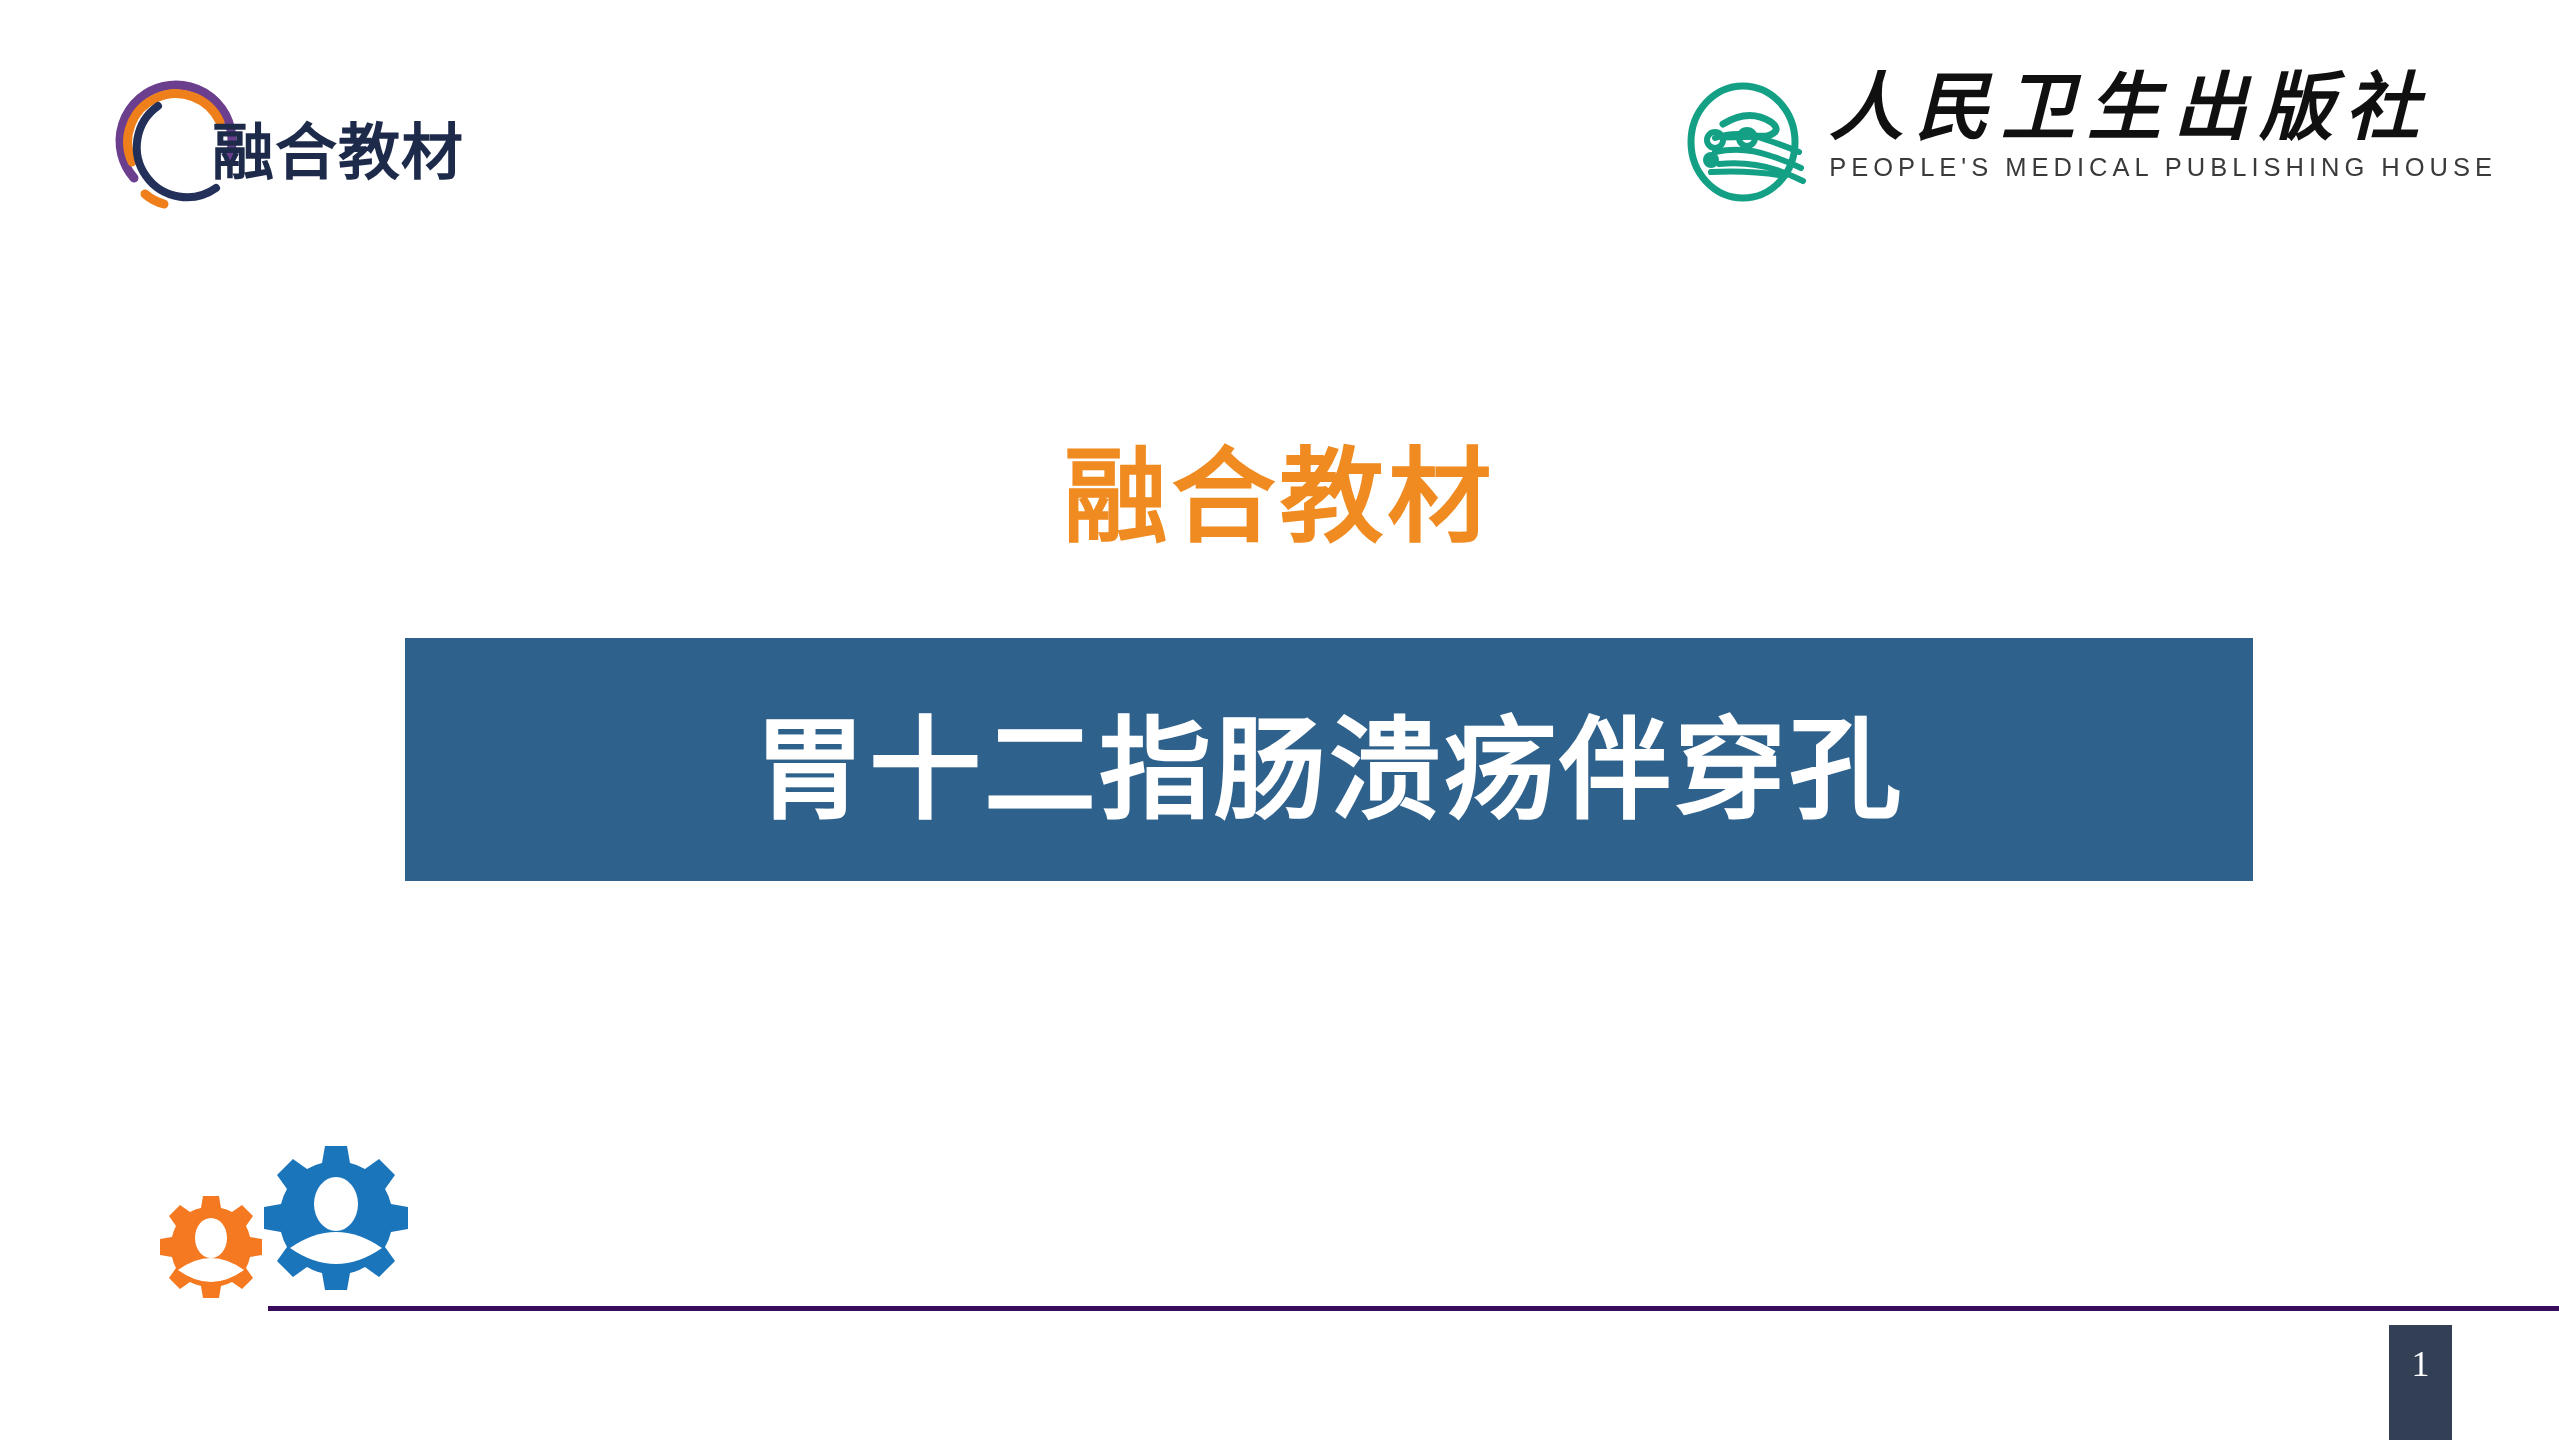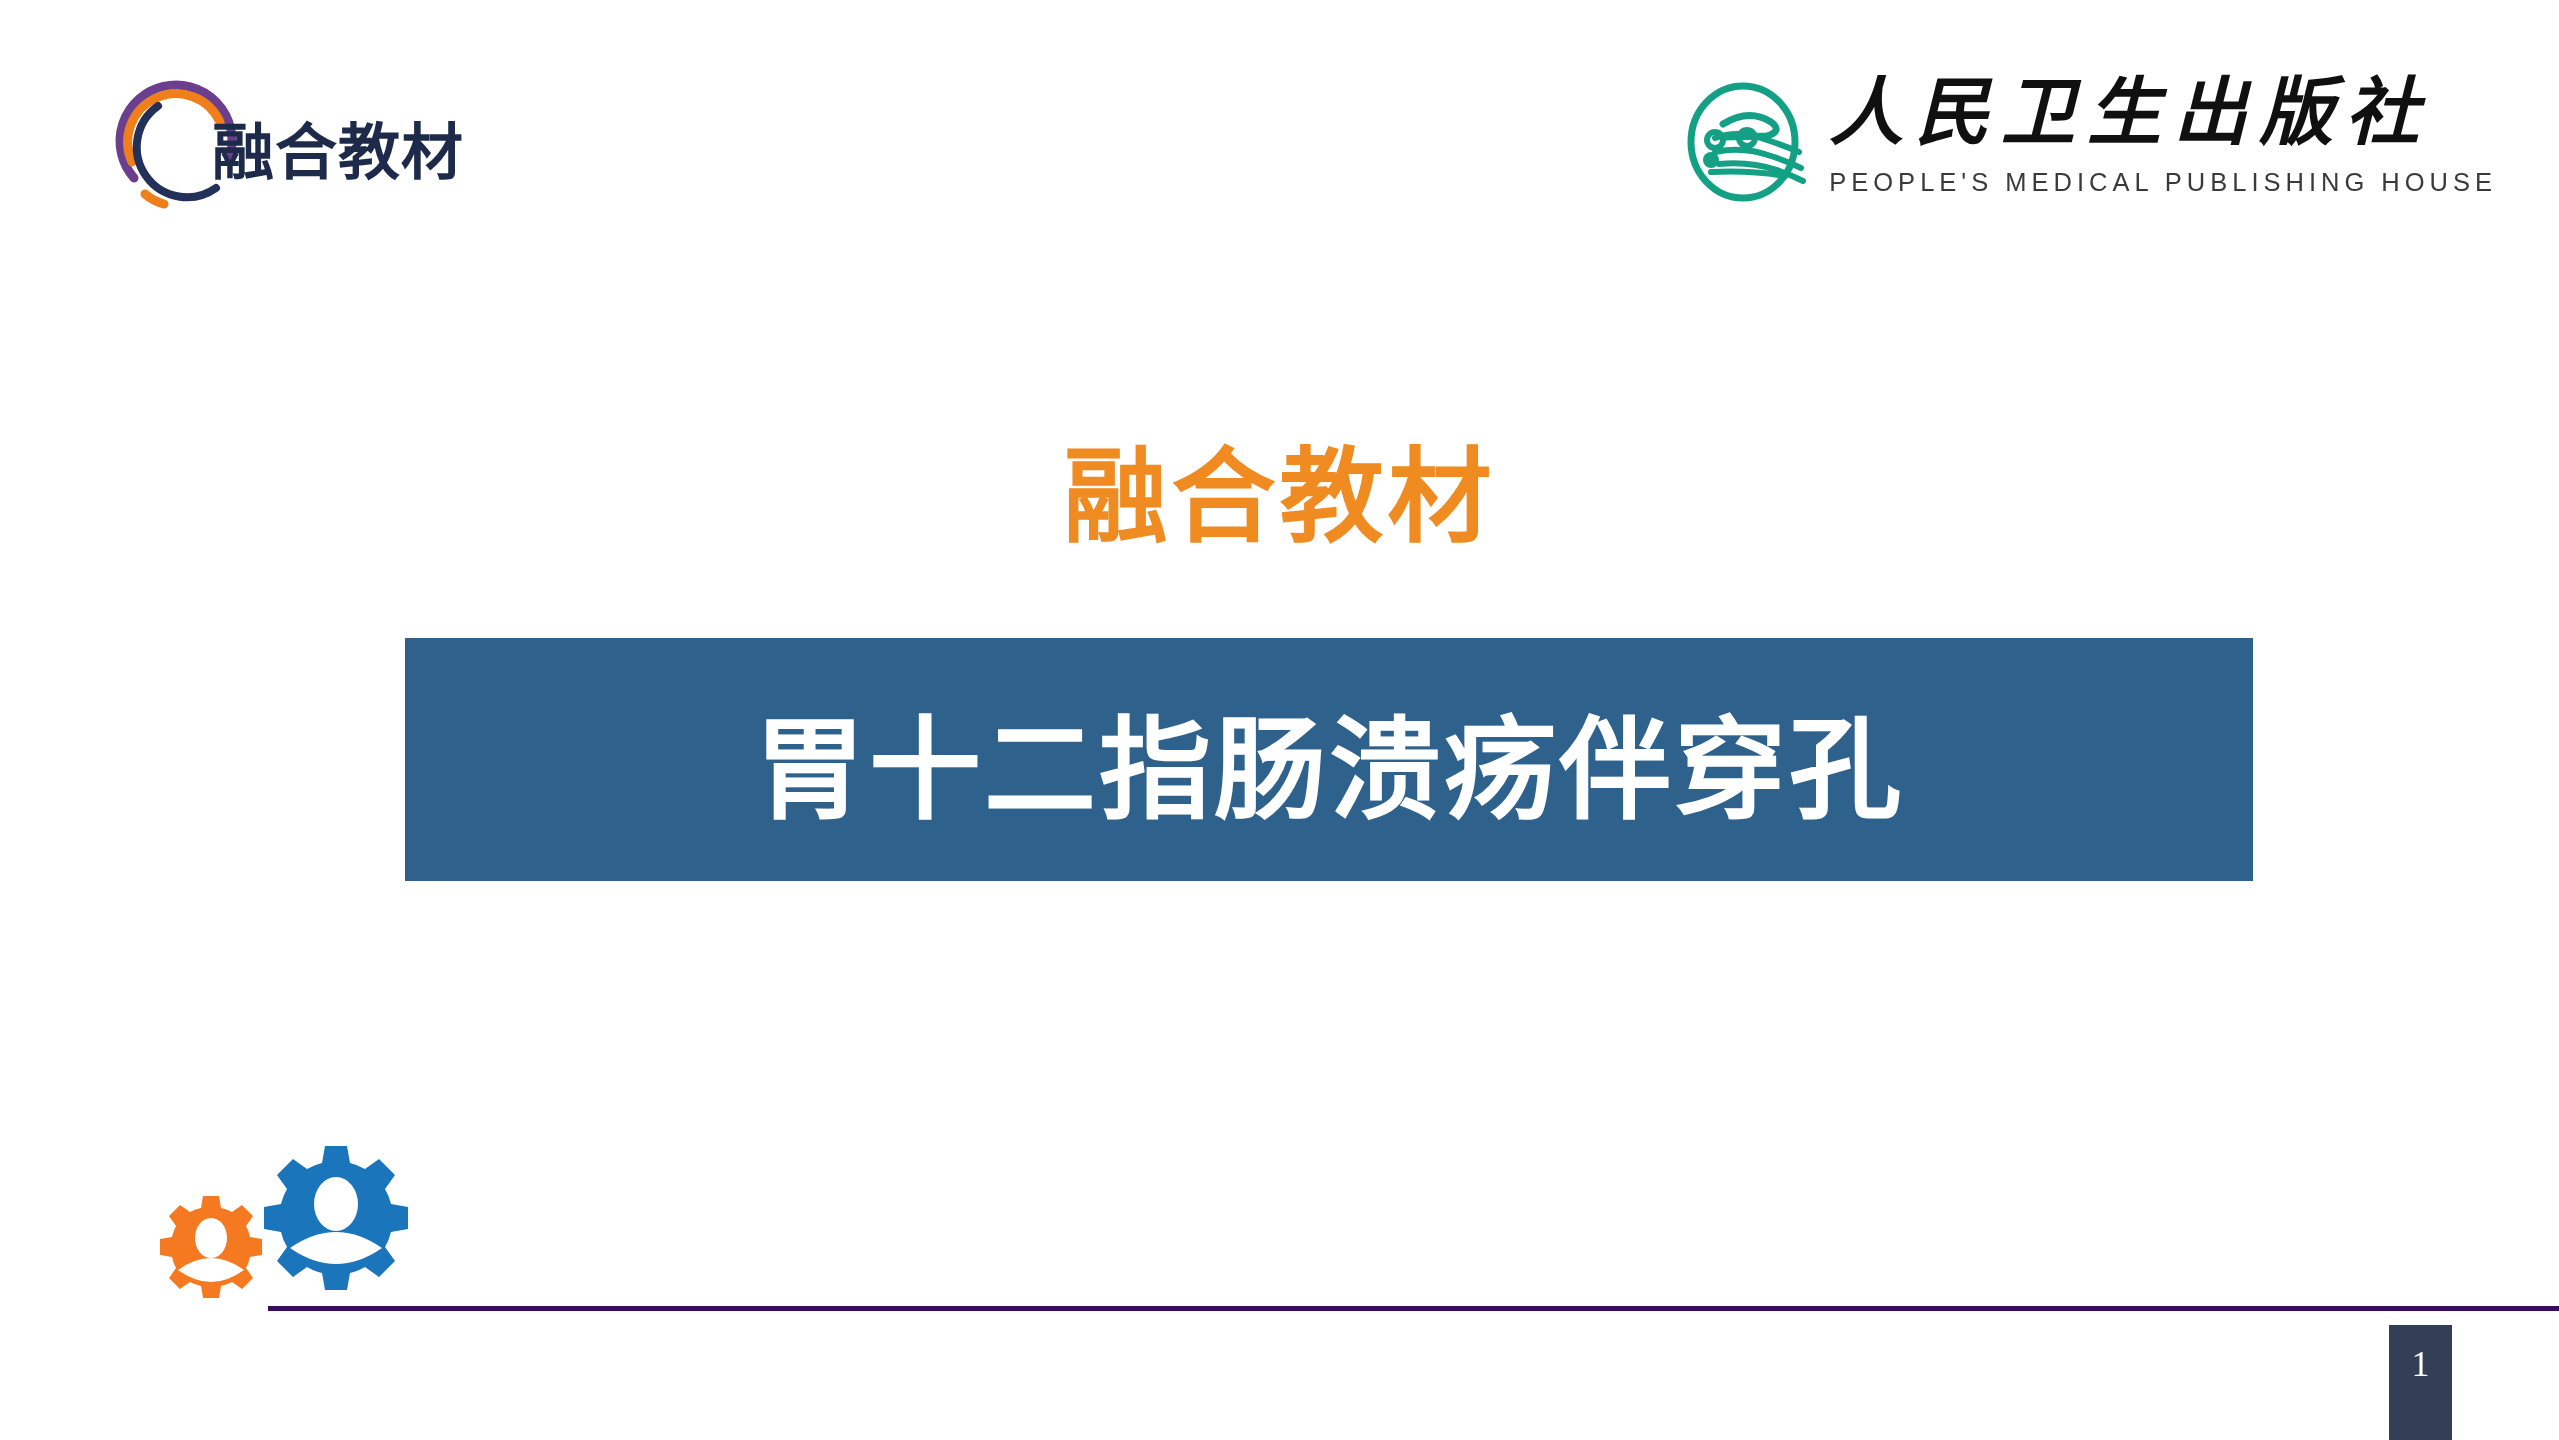--- a/index.html
+++ b/index.html
@@ -67,25 +67,25 @@
     flex-direction: column;
     align-items: flex-start;
   }
   #brand-right .pub-cn {
     font-size: 74px;
     line-height: 0.95;
     font-weight: 700;
     color: #101010;
     letter-spacing: 12px;
     white-space: nowrap;
-    font-family: Liberation Sans, sans-serif;
+    font-family: Liberation Mono, monospace;
     font-style: italic;
   }
   #brand-right .pub-en {
-    margin-top: 20px;
+    margin-top: 5px;
     font-size: 25.5px;
     color: #3a3a3a;
     letter-spacing: 5.0px;
     white-space: nowrap;
     font-family: "Liberation Sans", sans-serif;
   }
 
   
   #headline {
     position: absolute;

